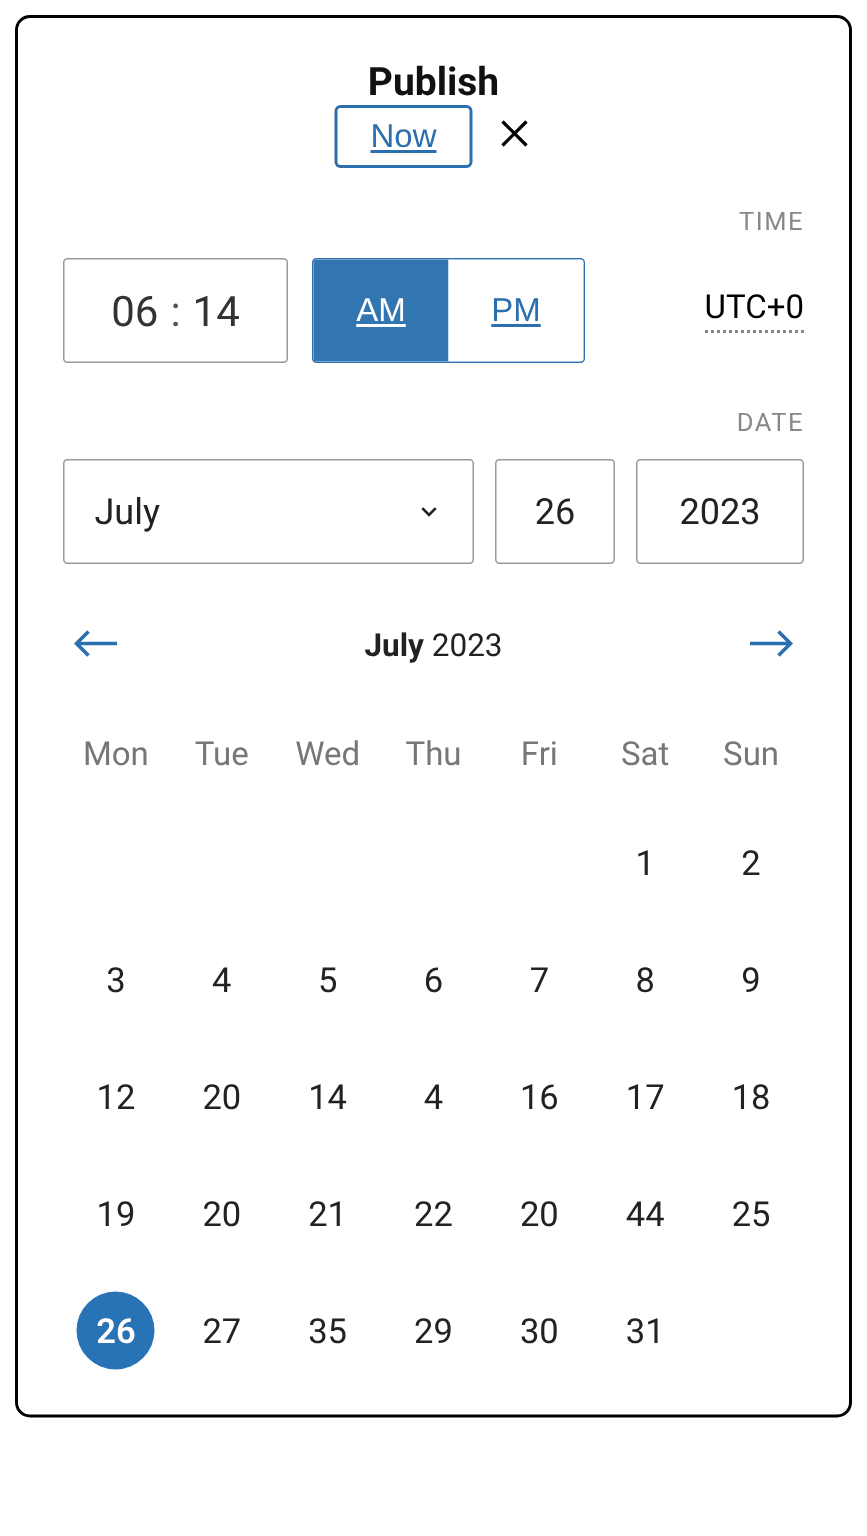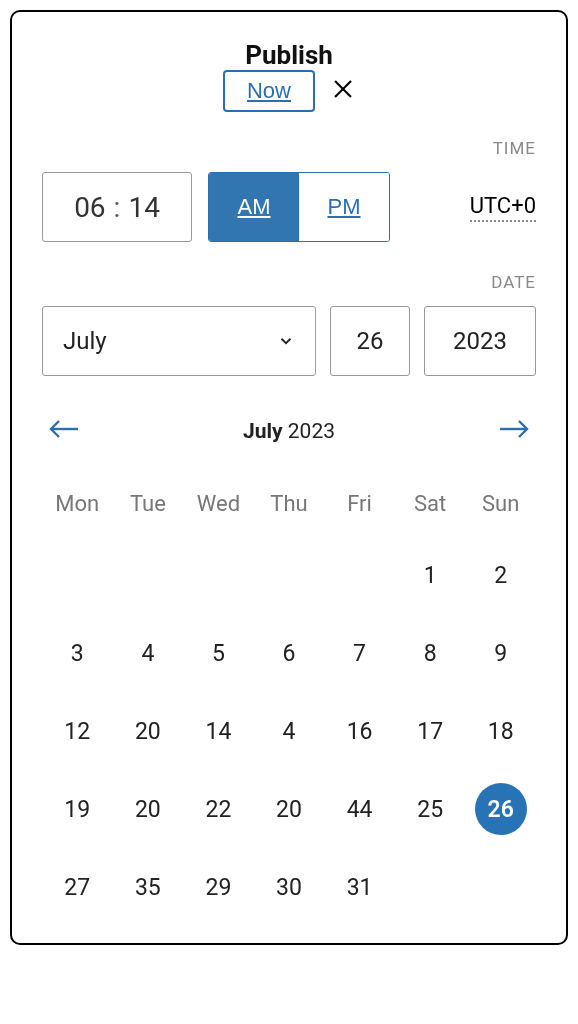--- a/index.html
+++ b/index.html
@@ -287,20 +287,21 @@
       <div class="day">9</div>
       <div class="day">12</div>
       <div class="day">20</div>
       <div class="day">14</div>
       <div class="day">4</div>
       <div class="day">16</div>
       <div class="day">17</div>
       <div class="day">18</div>
       <div class="day">19</div>
       <div class="day">20</div>
+      <div class="day">21</div>
       <div class="day">22</div>
       <div class="day">20</div>
       <div class="day">44</div>
       <div class="day">25</div>
       <div class="day selected">26</div>
       <div class="day">27</div>
       <div class="day">35</div>
       <div class="day">29</div>
       <div class="day">30</div>
       <div class="day">31</div>

